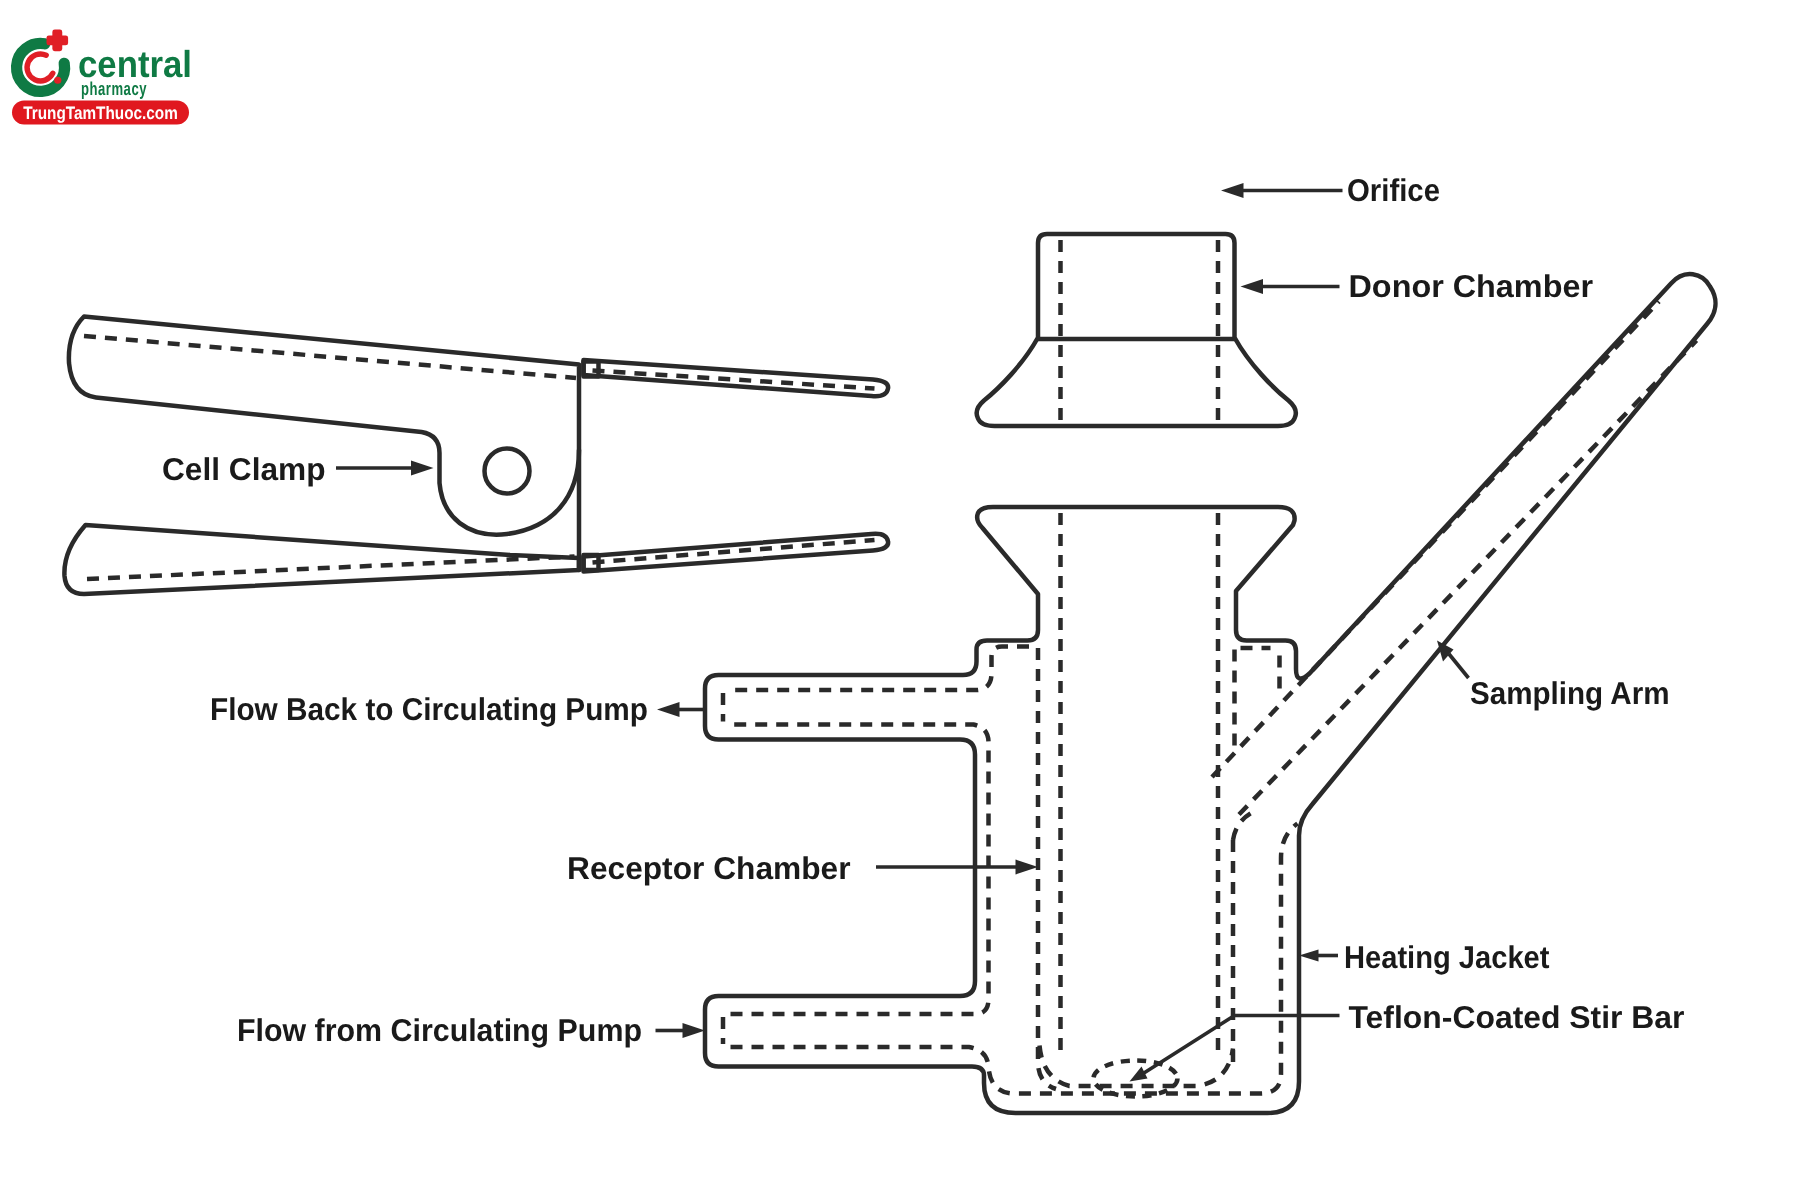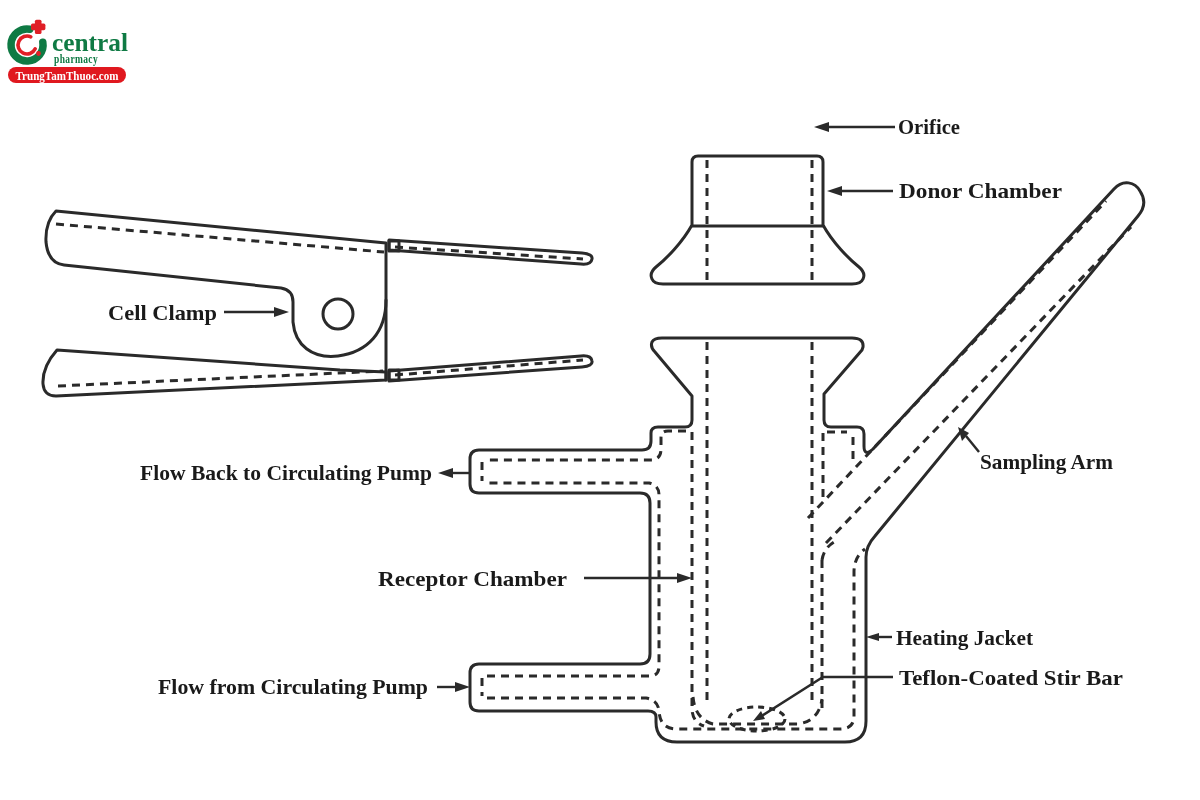--- a/index.html
+++ b/index.html
@@ -1,17 +1,17 @@
 <!DOCTYPE html>
 <html style="--line: #2a2a2a; --label_text: #1a1a1a; --logo_green: #0f7a44; --logo_red: #e01f26; --badge_red: #e0181f; --background: #ffffff;"><head>
 <meta charset="utf-8">
 <style>
   html,body{margin:0;padding:0;background:#fff;}
   .stage{position:relative;width:1200px;height:800px;background:#fff;overflow:hidden;
-         font-family:Liberation Serif, serif;}
+         font-family:Liberation Sans, sans-serif;}
   svg{position:absolute;left:0;top:0;}
   .solid{fill:none;stroke:var(--line,#2a2a2a);stroke-width:3;stroke-linejoin:round;stroke-linecap:round;}
   .solidfill{fill:#fff;stroke:var(--line,#2a2a2a);stroke-width:3;stroke-linejoin:round;}
   .dash{fill:none;stroke:var(--line,#2a2a2a);stroke-width:3;stroke-dasharray:8 6;stroke-linecap:butt;}
   .dash-sm{fill:none;stroke:var(--line,#2a2a2a);stroke-width:3;stroke-dasharray:6 5;}
   .thin{fill:none;stroke:var(--line,#2a2a2a);stroke-width:2.4;}
   .head{fill:var(--line,#2a2a2a);stroke:none;}
   .lbl{fill:var(--label_text,#1a1a1a);font-weight:700;font-size:21px;}
   .lg-arc{fill:none;stroke-width:7.5;stroke-linecap:round;}
   .lg-arc2{fill:none;stroke-width:3.6;stroke-linecap:round;}

